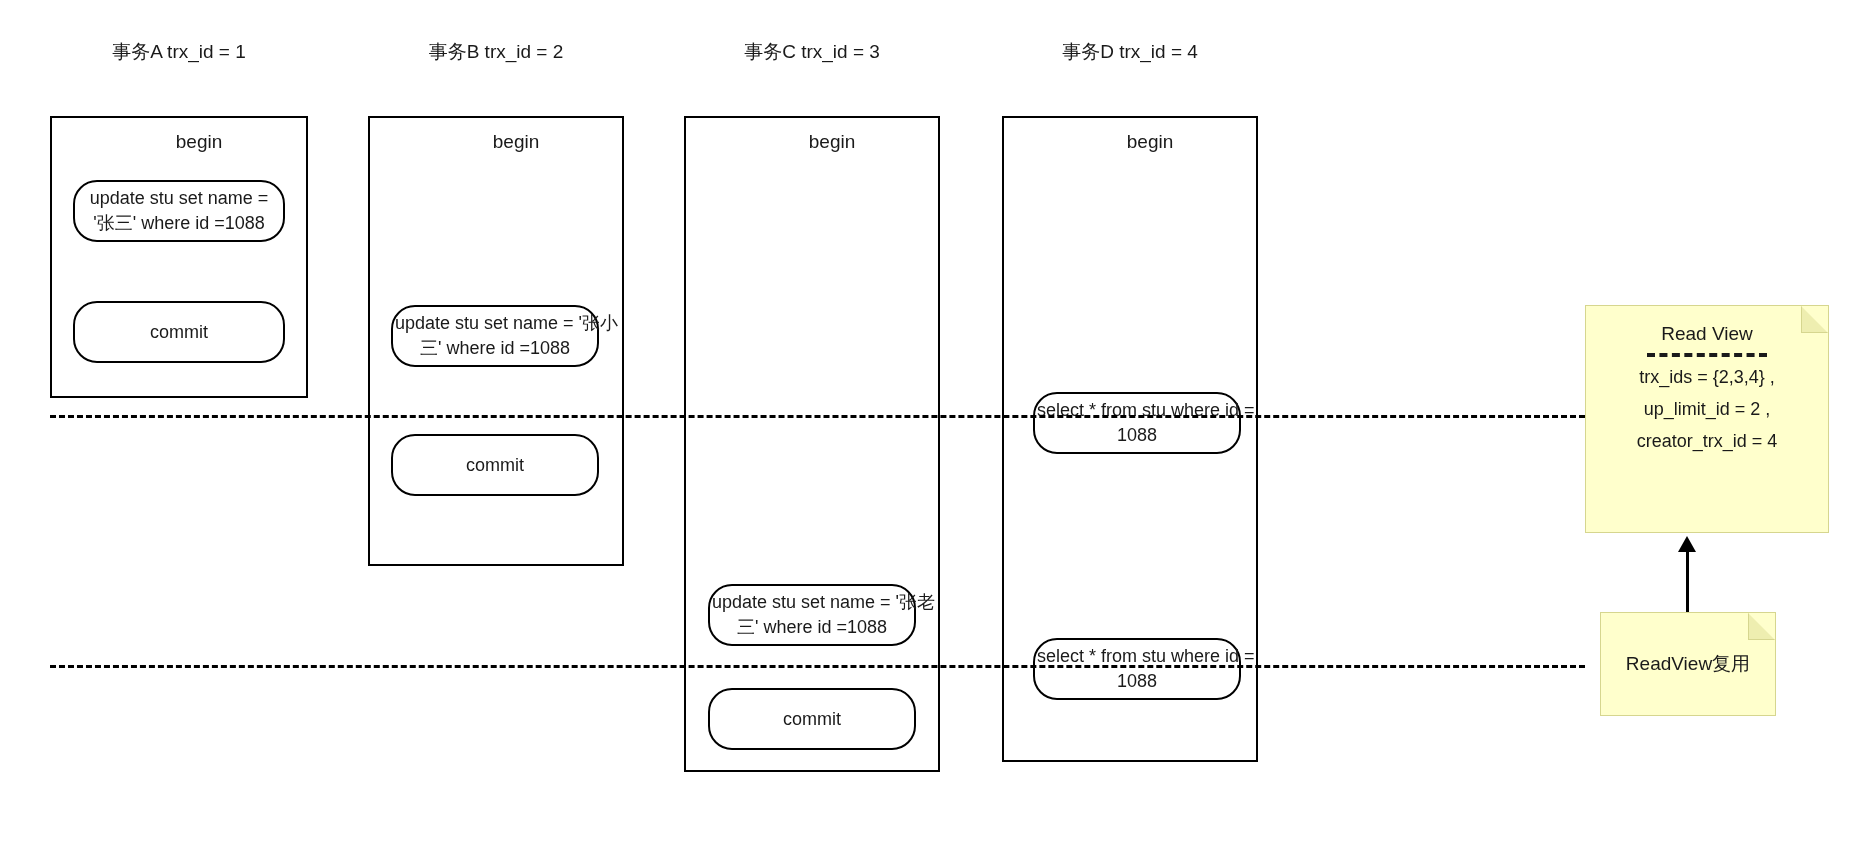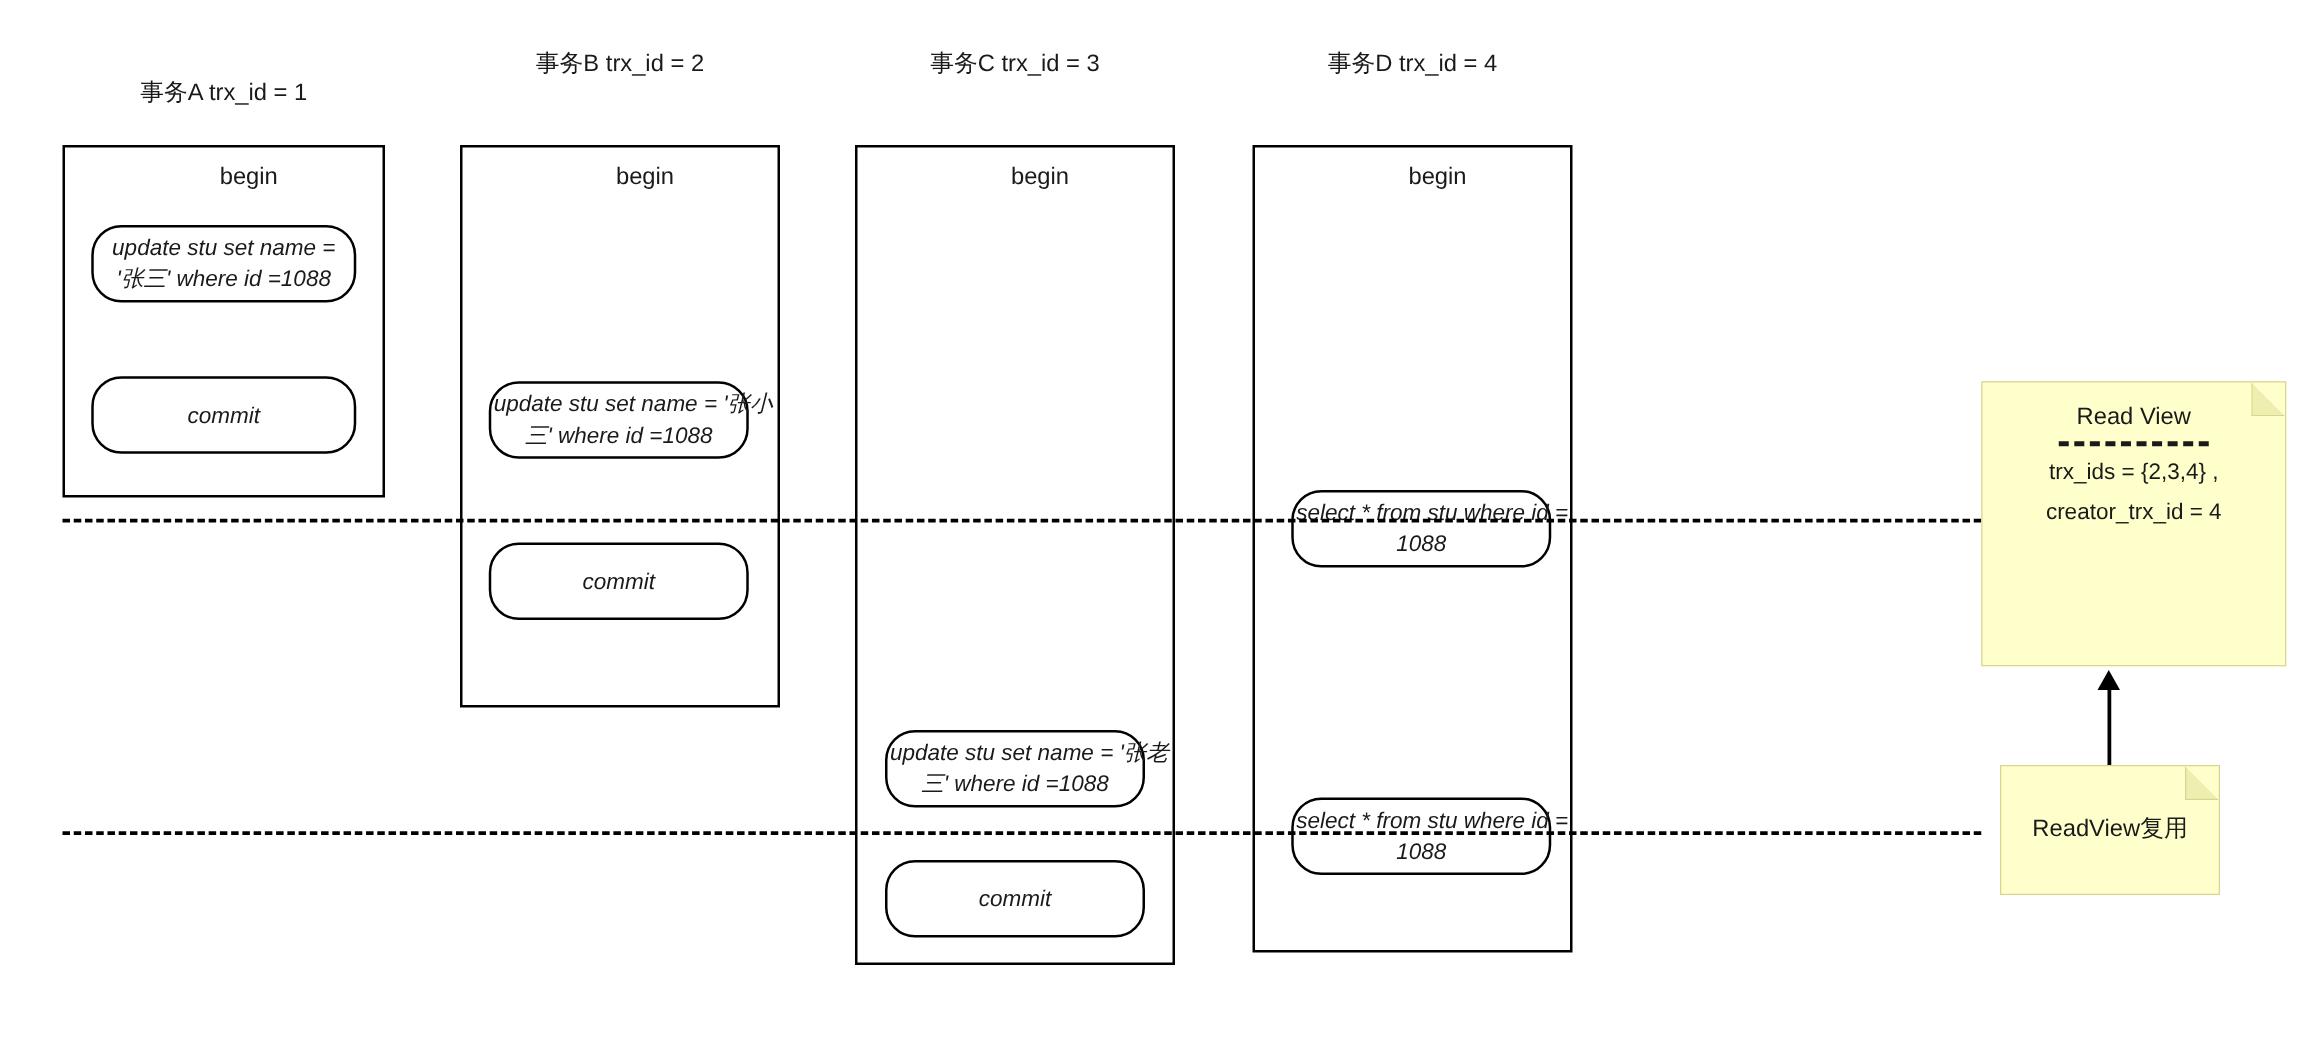--- a/index.html
+++ b/index.html
@@ -57,21 +57,20 @@
     border-radius: 24px;
     background: #ffffff;
     display: flex;
     align-items: center;
     justify-content: center;
     text-align: center;
     font-size: 18px;
     line-height: 25px;
     color: #1a1a1a;
     padding: 0 2px;
-    font-style: italic;
   }
   .stmt span {
     display: block;
     width: 100%;
   }
   .stmt.overflowing span {
     white-space: pre;
   }
 
   
@@ -135,21 +134,21 @@
     border-left: 9px solid transparent;
     border-right: 9px solid transparent;
     border-bottom: 16px solid #000000;
   }
 </style>
 </head>
 <body>
 
 <div id="canvas">
 
-  <div class="col-header" style="left:50px; top:40px; width:258px;margin-top:23px;">事务A trx_id = 1</div>
+  <div class="col-header" style="left:50px; top:40px; width:258px;">事务A trx_id = 1</div>
   <div class="col-header" style="left:368px; top:40px; width:256px;">事务B trx_id = 2</div>
   <div class="col-header" style="left:684px; top:40px; width:256px;">事务C trx_id = 3</div>
   <div class="col-header" style="left:1002px; top:40px; width:256px;">事务D trx_id = 4</div>
 
   <div class="txn-box" style="left:50px; top:116px; width:258px; height:282px;">
     <div class="txn-begin">begin</div>
   </div>
   <div class="stmt" style="left:73px; top:180px; width:212px; height:62px;">
     <span>update stu set name = '张三'
 where id =1088</span>
@@ -193,20 +192,21 @@
   </div>
 
   <div class="dashline" style="left:50px; top:415px; width:1535px;"></div>
   <div class="dashline" style="left:50px; top:665px; width:1535px;"></div>
 
   <div class="note" style="left:1585px; top:305px; width:244px; height:228px;">
     <div class="fold"></div>
     <div class="note-title">Read View</div>
     <div class="note-sep"></div>
     <div class="note-line">trx_ids = {2,3,4} ,</div>
+    <div class="note-line">up_limit_id = 2 ,</div>
     <div class="note-line">creator_trx_id = 4</div>
   </div>
 
   <div class="arrow-shaft" style="left:1686px; top:551px; height:61px;"></div>
   <div class="arrow-head" style="left:1678px; top:536px;"></div>
 
   <div class="note" style="left:1600px; top:612px; width:176px; height:104px; display:flex; align-items:center; justify-content:center;">
     <div class="fold"></div>
     <div class="note-simple-text">ReadView复用</div>
   </div>

